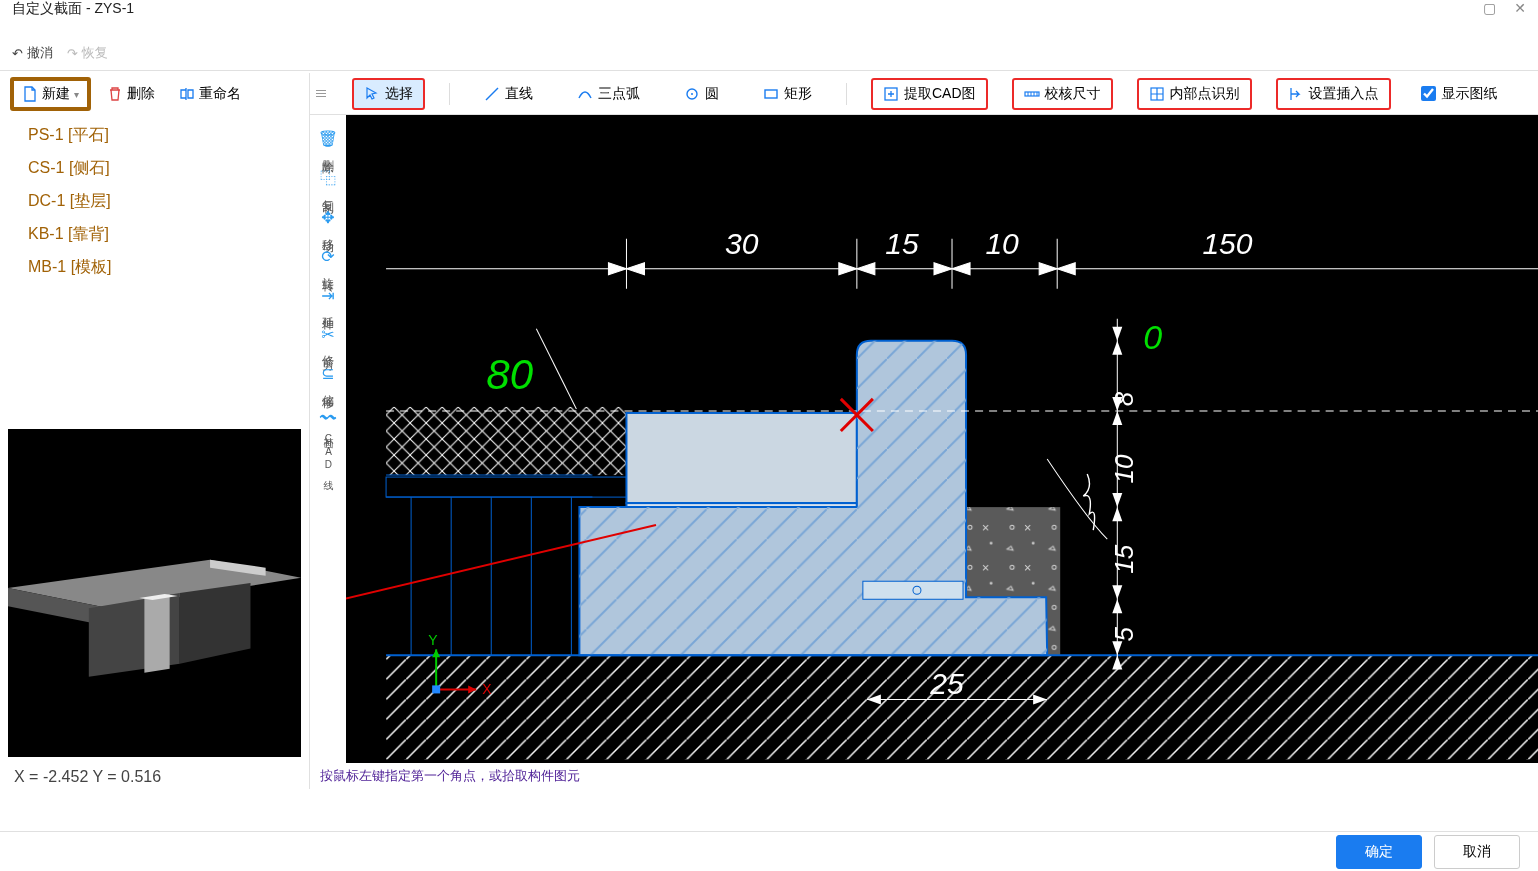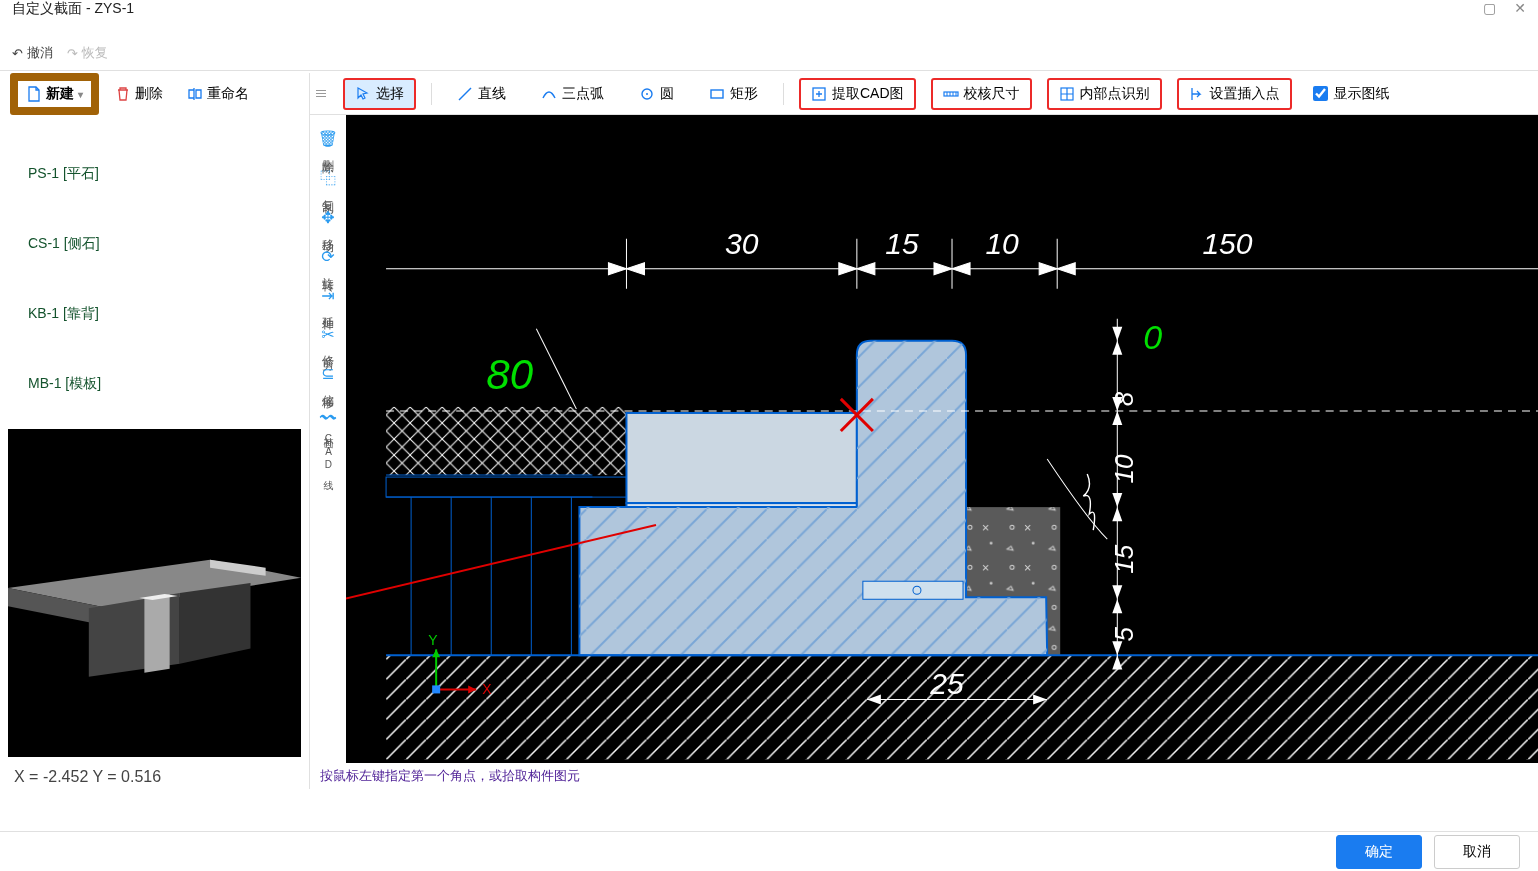--- a/index.html
+++ b/index.html
@@ -14,34 +14,34 @@
 .undo-bar .item { display: flex; align-items: center; gap: 4px; cursor: pointer; }
 .undo-bar .item.disabled { color: #bbb; cursor: default; }
 
 .divider { height: 1px; background: #e0e0e0; margin: 2px 0; }
 
 .main { display: flex; height: 716px; }
 
 .left-panel { width: 310px; display: flex; flex-direction: column; border-right: 1px solid #e0e0e0; }
 .left-toolbar { height: 42px; display: flex; align-items: center; gap: 8px; padding: 0 10px; font-size: 14px; }
 .left-toolbar .btn { display: flex; align-items: center; gap: 4px; padding: 4px 8px; cursor: pointer; border-radius: 3px; }
-.left-toolbar .btn.highlighted { border: 8px solid #a16207; font-weight: bold; }
+.left-toolbar .btn.highlighted { border: 4px solid #a16207; }
 .icon-svg { width: 16px; height: 16px; }
 
 .section-list { flex: 0 0 306px; overflow: auto; padding: 4px 8px; }
-.section-list .item { padding: 6px 20px; font-size: 14px; color: #14532d; cursor: pointer; border-radius: 2px; margin-top: 40px; }
+.section-list .item { padding: 6px 20px; font-size: 16px; color: #a16207; cursor: pointer; border-radius: 2px; }
 .section-list .item.selected { background: #cde5fa; }
 
 .preview { flex: 1; margin: 8px; background: #000; position: relative; }
 
 .coord-status { height: 24px; font-size: 16px; color: #444; padding: 0 14px; display: flex; align-items: center; }
 
 .right-panel { flex: 1; display: flex; flex-direction: column; position: relative; }
 
-.draw-toolbar { height: 42px; display: flex; align-items: center; gap: 15px; padding: 0 6px; font-size: 14px; border-bottom: 1px solid #e0e0e0; }
+.draw-toolbar { height: 42px; display: flex; align-items: center; gap: 24px; padding: 0 6px; font-size: 14px; border-bottom: 1px solid #e0e0e0; }
 .draw-toolbar .grip { width: 10px; height: 24px; display: flex; flex-direction: column; justify-content: center; gap: 2px; margin-right: 2px; cursor: move; }
 .draw-toolbar .grip span { height: 1px; background: #999; }
 .draw-toolbar .tbtn { display: flex; align-items: center; gap: 5px; padding: 5px 10px; cursor: pointer; border-radius: 3px; white-space: nowrap; }
 .draw-toolbar .tbtn.active { background: #d9ecff; }
 .draw-toolbar .tbtn.boxed { border: 2px solid #ec2a29; }
 .draw-toolbar .chk { display: flex; align-items: center; gap: 6px; margin-left: 6px; justify-content: center; }
 .draw-toolbar input[type=checkbox] { width: 15px; height: 15px; accent-color: #1a7cf0; }
 
 .canvas-wrap { flex: 1; display: flex; background: #000; position: relative; }
 .side-tools { width: 36px; background: #fff; display: flex; flex-direction: column; align-items: center; gap: 14px; padding-top: 14px; font-size: 12px; color: #555; }
@@ -104,20 +104,21 @@
         <svg class="icon-svg" viewBox="0 0 16 16">
             <path d="M2 4h5v8H2zM9 4h5v8H9zM7 2v12" fill="none" stroke="#1a7cf0" stroke-width="1.3"></path>
           </svg>
         <span>重命名</span>
       </div>
     </div>
 
     <div class="section-list">
       <div class="item">PS-1 [平石]</div>
       <div class="item">CS-1 [侧石]</div>
+      <div class="item">DC-1 [垫层]</div>
       <div class="item">KB-1 [靠背]</div>
       <div class="item">MB-1 [模板]</div>
     </div>
 
     <div class="preview">
       <svg viewBox="0 0 290 290" width="100%" height="100%">
         <polygon points="0,140 200,112 290,130 100,160" fill="#888"></polygon>
         <polygon points="0,140 100,160 100,178 0,158" fill="#555"></polygon>
         <polygon points="200,112 255,120 255,128 200,120" fill="#ccc"></polygon>
         <polygon points="80,160 170,145 170,215 80,228" fill="#444"></polygon>

